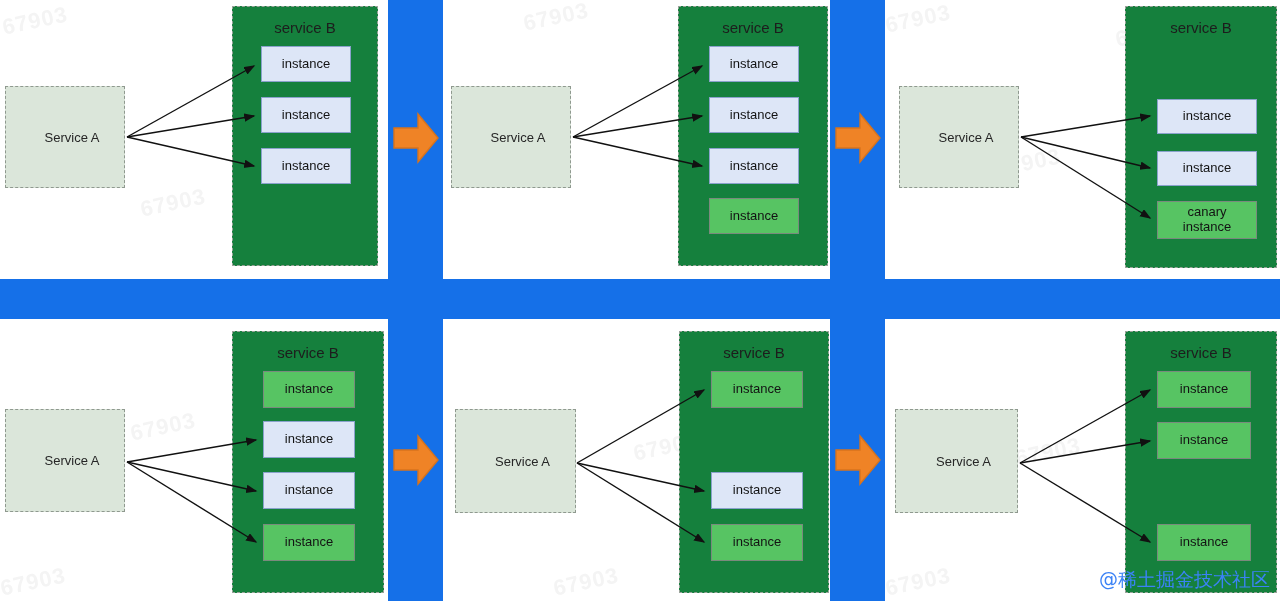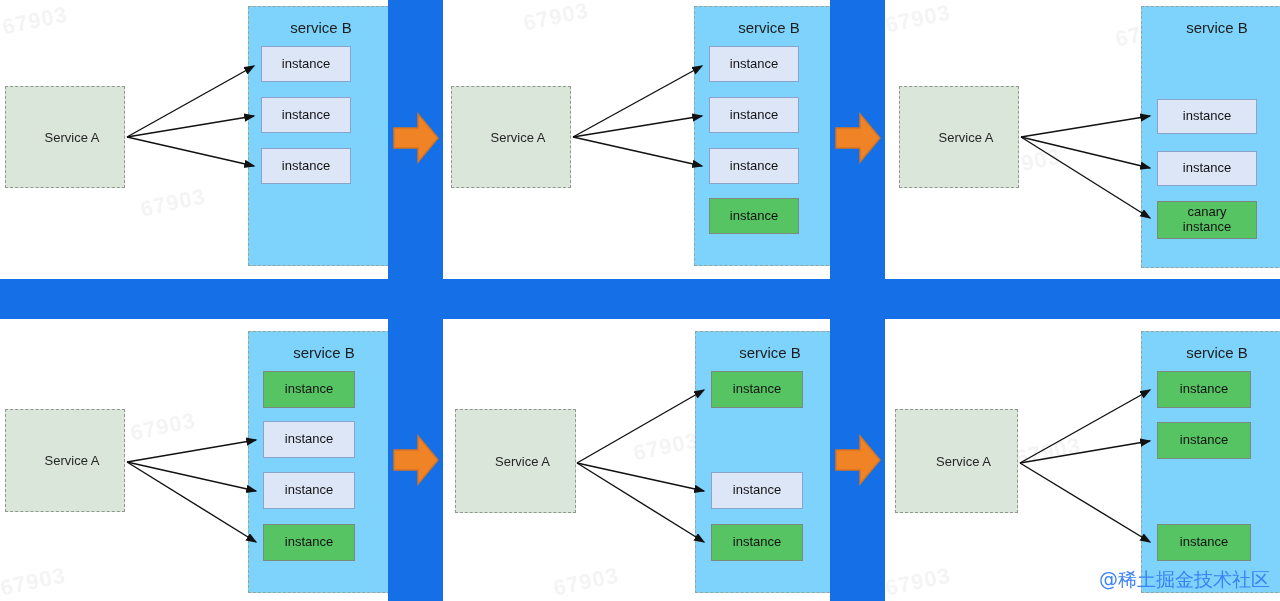--- a/index.html
+++ b/index.html
@@ -15,22 +15,22 @@
   .panel.c1{left:0;width:388px;}
   .panel.c2{left:443px;width:387px;}
   .panel.c3{left:885px;width:395px;}
 
   
   .wm{position:absolute;color:#f4f4f4;font-size:22px;font-weight:700;
       transform:rotate(-12deg);user-select:none;pointer-events:none;
       letter-spacing:1px;}
 
   
-  .svcB{position:absolute;background:#7dd3fc;border:1px dashed #9aa39a;
-        box-sizing:border-box;margin-left:16px;}
+  .svcB{position:absolute;background:#15803d;border:1px dashed #9aa39a;
+        box-sizing:border-box;}
   .svcB-title{position:absolute;left:0;right:0;text-align:center;
               font-size:15px;color:#1d1d1d;}
 
   
   .svcA{position:absolute;background:#dbe6da;border:1px dashed #8f998f;
         box-sizing:border-box;display:flex;align-items:center;
         justify-content:center;font-size:13px;color:#262626;padding-left:14px;}
 
   
   .inst{position:absolute;box-sizing:border-box;display:flex;

